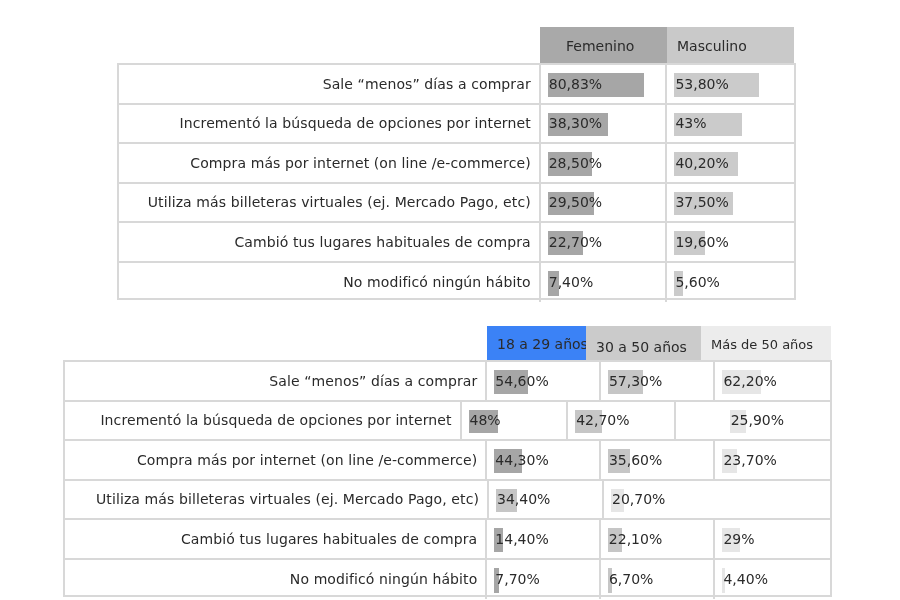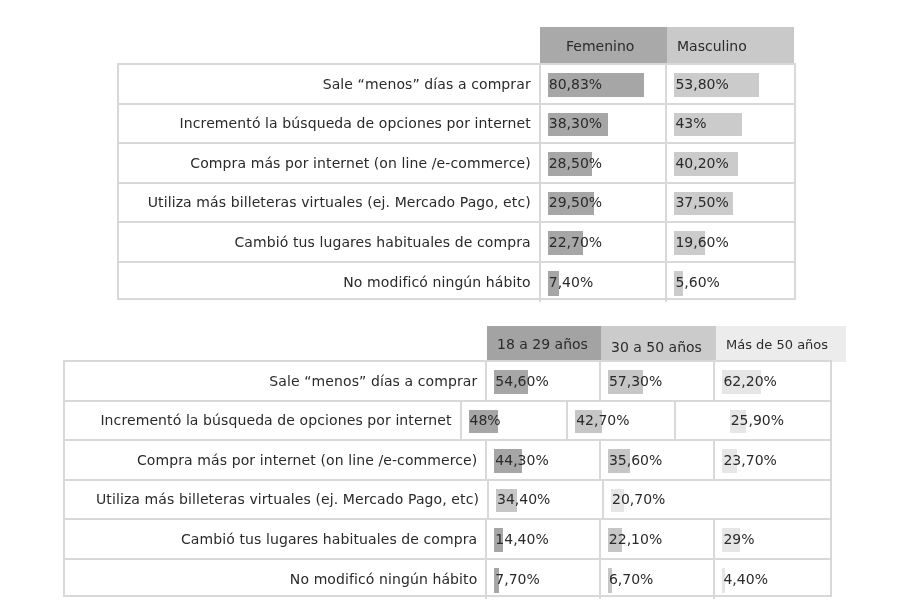--- a/index.html
+++ b/index.html
@@ -90,21 +90,21 @@
         <div class="val" style="width: 127px;">
           <div class="bar" style="background: rgb(203, 203, 203); width: 8.792px;"></div>
           <div class="num">5,60%</div>
         </div>
       </div>
     </div>
 </div>
 
 <div class="tbl">
   <div class="hdr-row" style="left:487px; top:326px; height:36px;">
-    <div class="hdr-cell" style="width:114px; background:#a3a3a3;">18 a 29 años</div>
+    <div class="hdr-cell" style="width:99px; background:#3b82f6;">18 a 29 años</div>
     <div class="hdr-cell" style="width:115px; background:#cbcbcb; padding-top:6px;">30 a 50 años</div>
     <div class="hdr-cell" style="width:130px; background:#ececec; font-size:13px;">Más de 50 años</div>
   </div>
   <div class="body" id="a-body" style="left:63px; top:360px; width:769px; height:237px;">
       <div class="row" style="height: 39.5px;">
         <div class="lbl" style="width: 424px;">Sale “menos” días a comprar</div>
         <div class="val" style="width: 114px;">
           <div class="bar" style="background: rgb(166, 166, 166); width: 33.852px;"></div>
           <div class="num">54,60%</div>
         </div>

